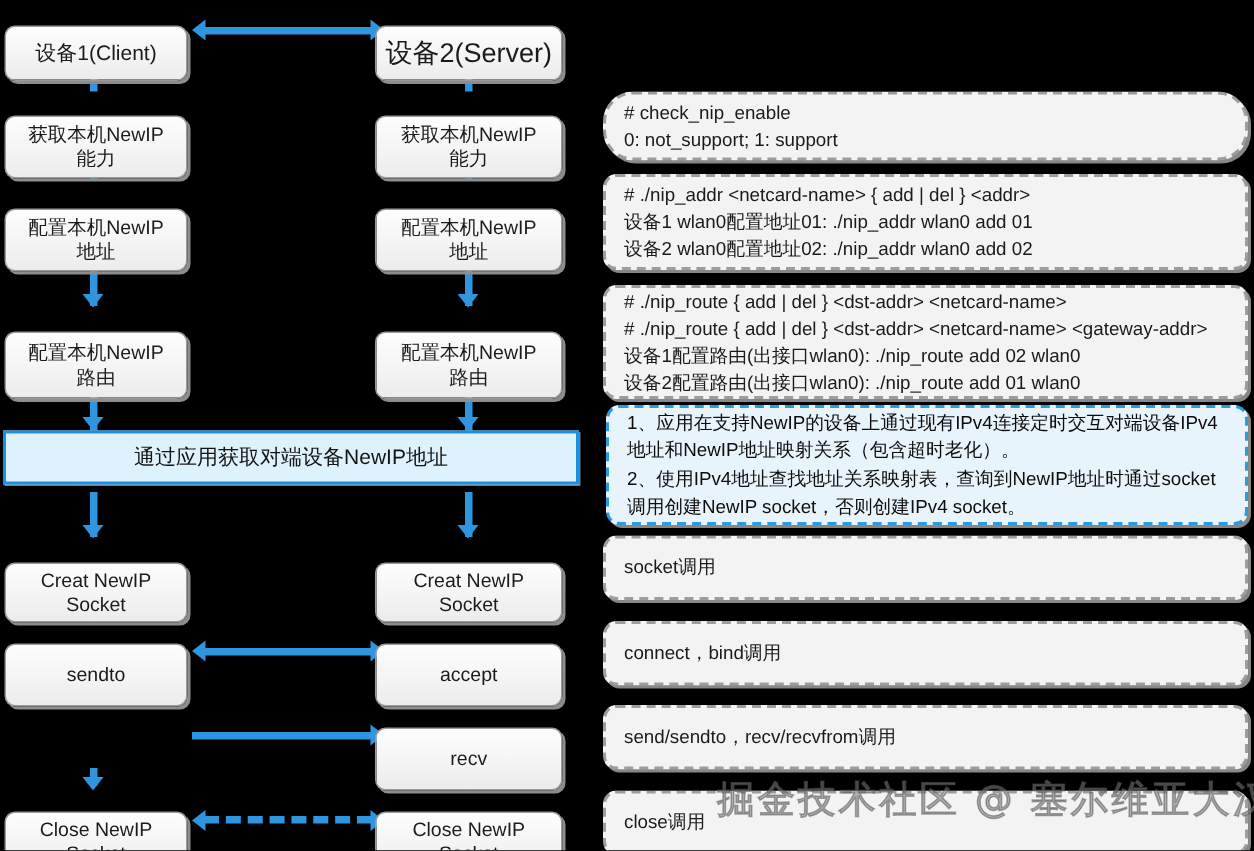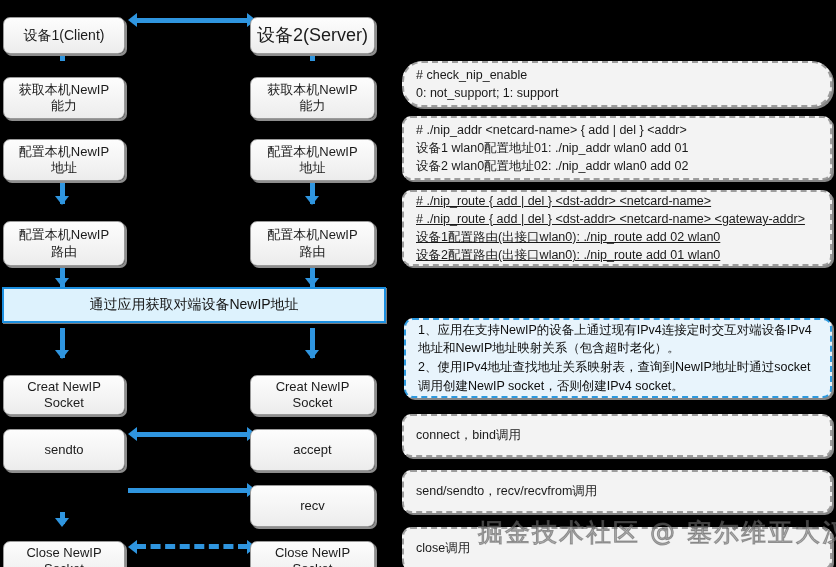--- a/index.html
+++ b/index.html
@@ -224,25 +224,26 @@
   <div class="fbox" style="left:250px; top:526px; width:125px; height:40px;">Close NewIP
 Socket</div>
 
   <div class="hbox" style="left:2px; top:287px; width:384px; height:36px;">通过应用获取对端设备NewIP地址</div>
 
   <div class="nbox" style="left:402px; top:61px;  width:430px; height:46px;border-radius:20px;"># check_nip_enable
 0: not_support; 1: support</div>
   <div class="nbox" style="left:402px; top:116px; width:430px; height:64px;"># ./nip_addr &lt;netcard-name&gt; { add | del } &lt;addr&gt;
 设备1 wlan0配置地址01: ./nip_addr wlan0 add 01
 设备2 wlan0配置地址02: ./nip_addr wlan0 add 02</div>
-  <div class="nbox" style="left:402px; top:190px; width:430px; height:76px;text-decoration:underline;"># ./nip_route { add | del } &lt;dst-addr&gt; &lt;netcard-name&gt;
+  <div class="nbox" style="left:402px; top:190px; width:430px; height:76px;"># ./nip_route { add | del } &lt;dst-addr&gt; &lt;netcard-name&gt;
 # ./nip_route { add | del } &lt;dst-addr&gt; &lt;netcard-name&gt; &lt;gateway-addr&gt;
 设备1配置路由(出接口wlan0): ./nip_route add 02 wlan0
 设备2配置路由(出接口wlan0): ./nip_route add 01 wlan0</div>
-  <div class="nbox blue" style="left:404px; top:270px; width:428px; height:80px;margin-top:48px;">1、应用在支持NewIP的设备上通过现有IPv4连接定时交互对端设备IPv4地址和NewIP地址映射关系（包含超时老化）。
+  <div class="nbox blue" style="left:404px; top:270px; width:428px; height:80px;">1、应用在支持NewIP的设备上通过现有IPv4连接定时交互对端设备IPv4地址和NewIP地址映射关系（包含超时老化）。
 2、使用IPv4地址查找地址关系映射表，查询到NewIP地址时通过socket调用创建NewIP socket，否则创建IPv4 socket。</div>
+  <div class="nbox" style="left:402px; top:357px; width:430px; height:43px;">socket调用</div>
   <div class="nbox" style="left:402px; top:414px; width:430px; height:43px;">connect，bind调用</div>
   <div class="nbox" style="left:402px; top:470px; width:430px; height:43px;">send/sendto，recv/recvfrom调用</div>
   <div class="nbox" style="left:402px; top:527px; width:430px; height:43px;">close调用</div>
 
   <div class="watermark">掘金技术社区 @ 塞尔维亚大汉</div>
 
 </div>
 
 </body></html>

